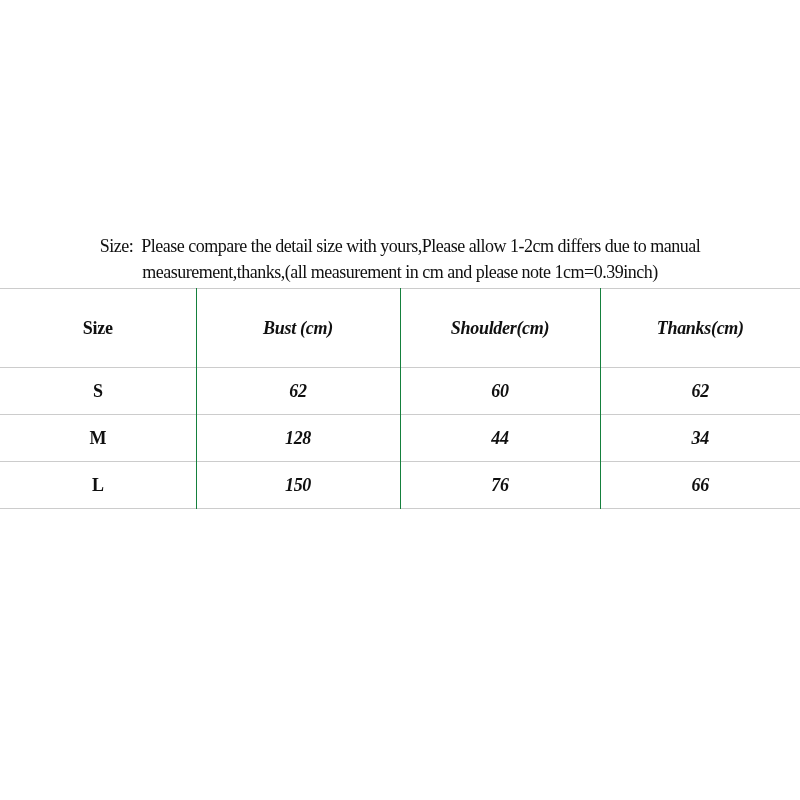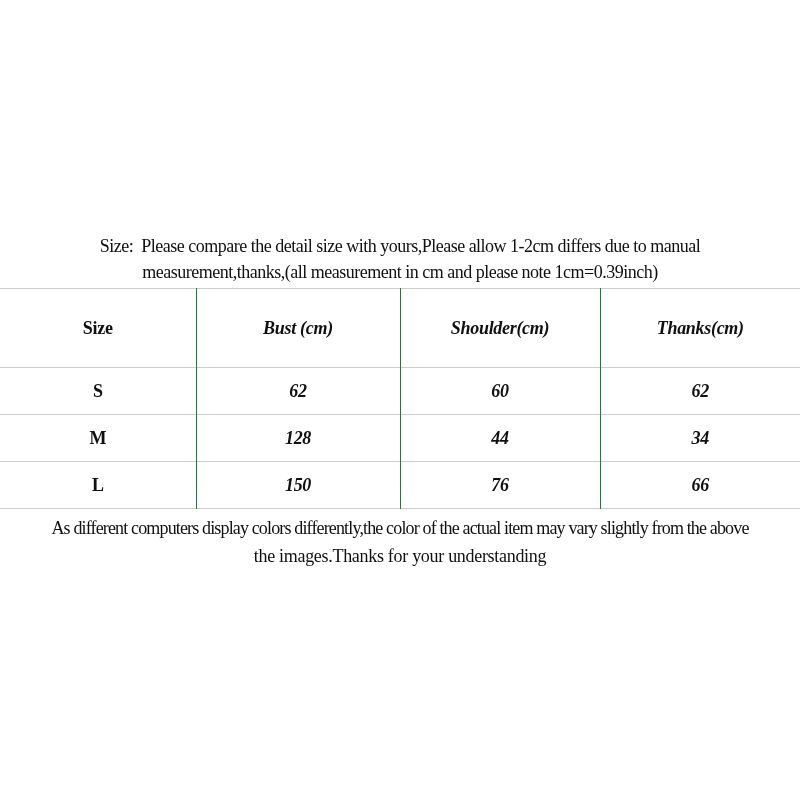--- a/index.html
+++ b/index.html
@@ -117,18 +117,14 @@
       </tr>
       <tr>
         <td>L</td>
         <td>150</td>
         <td>76</td>
         <td>66</td>
       </tr>
     </tbody>
   </table>
 
-  <section class="bottom-note">
-    <div class="note-line">As different computers display colors differently,the color of the actual item may vary slightly from the above</div>
-    <div class="note-line">the images.Thanks for your understanding</div>
-  </section>
 
 </main>
 
 </body></html>

